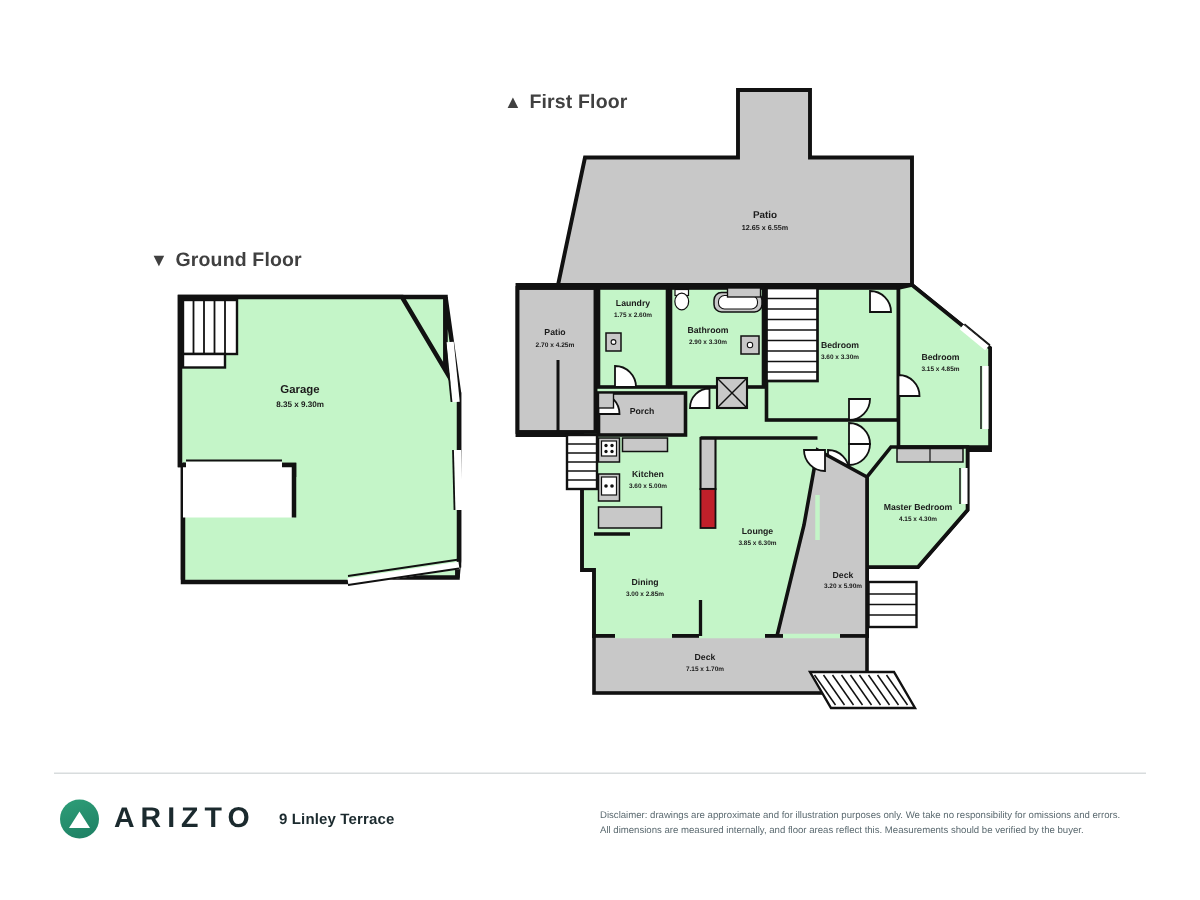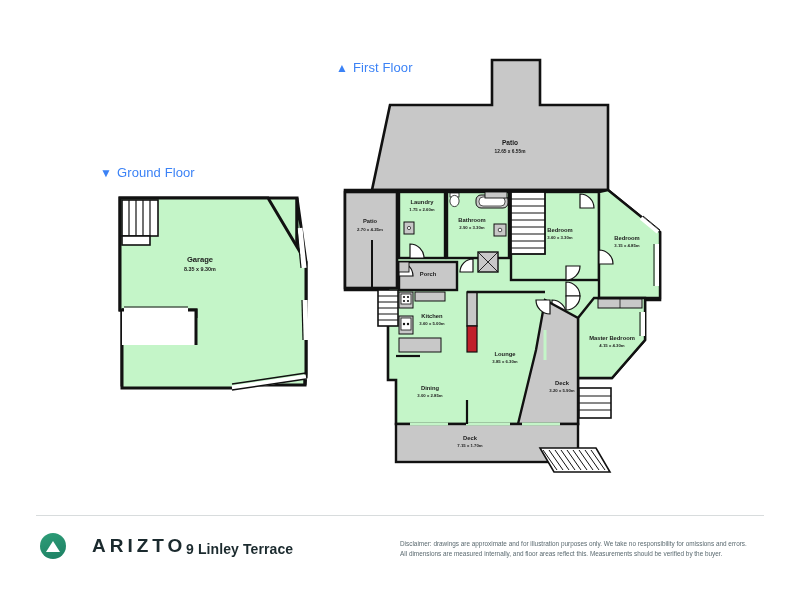--- a/index.html
+++ b/index.html
@@ -3,21 +3,21 @@
 <meta charset="utf-8">
 <style>
   html,body{margin:0;padding:0;}
   body{
     width:800px;height:600px;background:#ffffff;
     font-family:"Liberation Sans",sans-serif;
     overflow:hidden;position:relative;
   }
   #plan-root{position:absolute;inset:0;}
   .floor-label{
-    position:absolute;font-weight:normal;font-size:13px;color:#3b82f6;
+    position:absolute;font-weight:bold;font-size:13px;color:#404040;
     letter-spacing:.1px;white-space:nowrap;
   }
   .floor-label .tri{display:inline-block;margin-right:5px;font-size:12px;}
   #label-first{left:336px;top:60px;}
   #label-ground{left:100px;top:165px;}
 
   svg#plan-svg{position:absolute;left:0;top:0;width:800px;height:600px;}
   .rm-name{
     font-family:"Liberation Sans",sans-serif;
     font-weight:bold;fill:#1b1b1b;text-anchor:middle;
@@ -28,32 +28,32 @@
   }
 
   
   #footer{
     position:absolute;left:0;top:515px;width:800px;height:85px;
     background:#ffffff;
   }
   #footer-rule{
     position:absolute;left:36px;top:0px;width:728px;height:1px;background:#d8dcdd;
   }
-  #brand{position:absolute;left:40px;top:533px;display:flex;align-items:center;gap:16px;}
+  #brand{position:absolute;left:40px;top:533px;display:flex;align-items:center;}
   #brand-mark{width:26px;height:26px;border-radius:50%;
     background:linear-gradient(160deg,#2e9e78 0%,#1d7f63 100%);
     position:relative;overflow:hidden;flex:0 0 auto;}
   #brand-mark svg{position:absolute;left:0;top:0;}
   #brand-word{
     margin-left:10px;font-weight:bold;font-size:19px;color:#1b2a2e;
     letter-spacing:4.0px;
   }
   #addr{
     position:absolute;left:186px;top:541px;
-    font-size:14px;font-weight:bold;color:#1b2a2e;letter-spacing:.1px;
+    font-size:10px;font-weight:bold;color:#1b2a2e;letter-spacing:.1px;
   }
   #disclaimer{
     position:absolute;left:400px;top:539px;width:360px;
     font-size:6.4px;line-height:1.62;color:#5b6a70;font-weight:normal;
   }
   #disclaimer div{white-space:nowrap;}
 </style>
 </head>
 <body>
 

